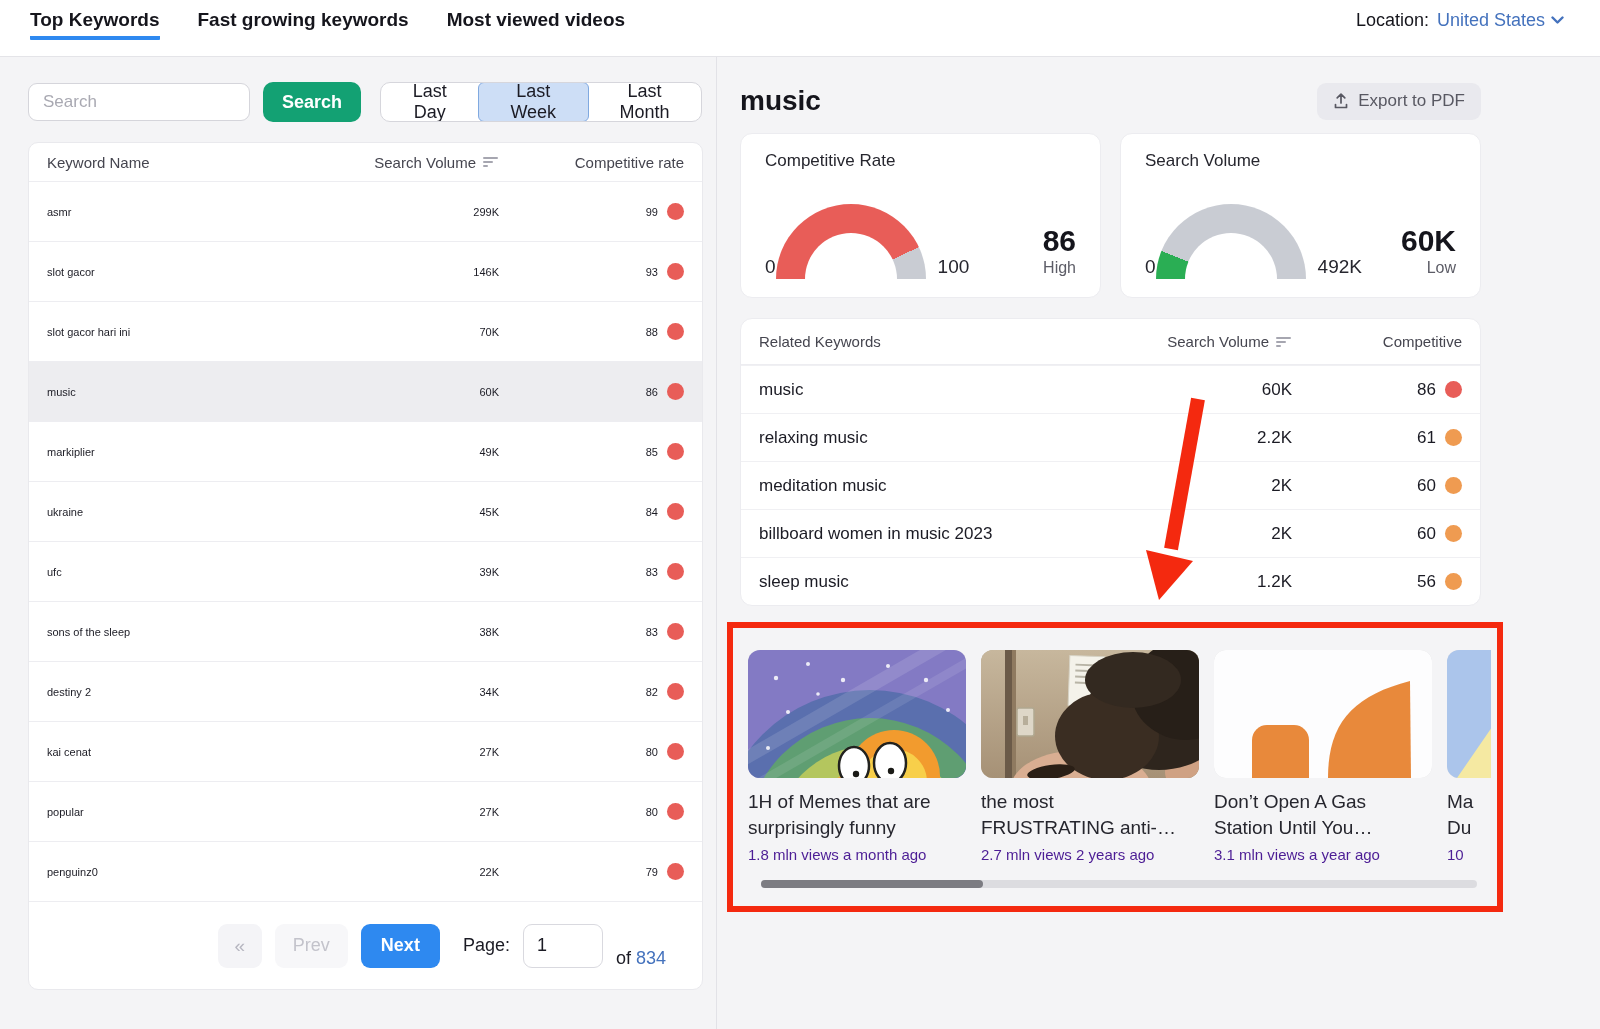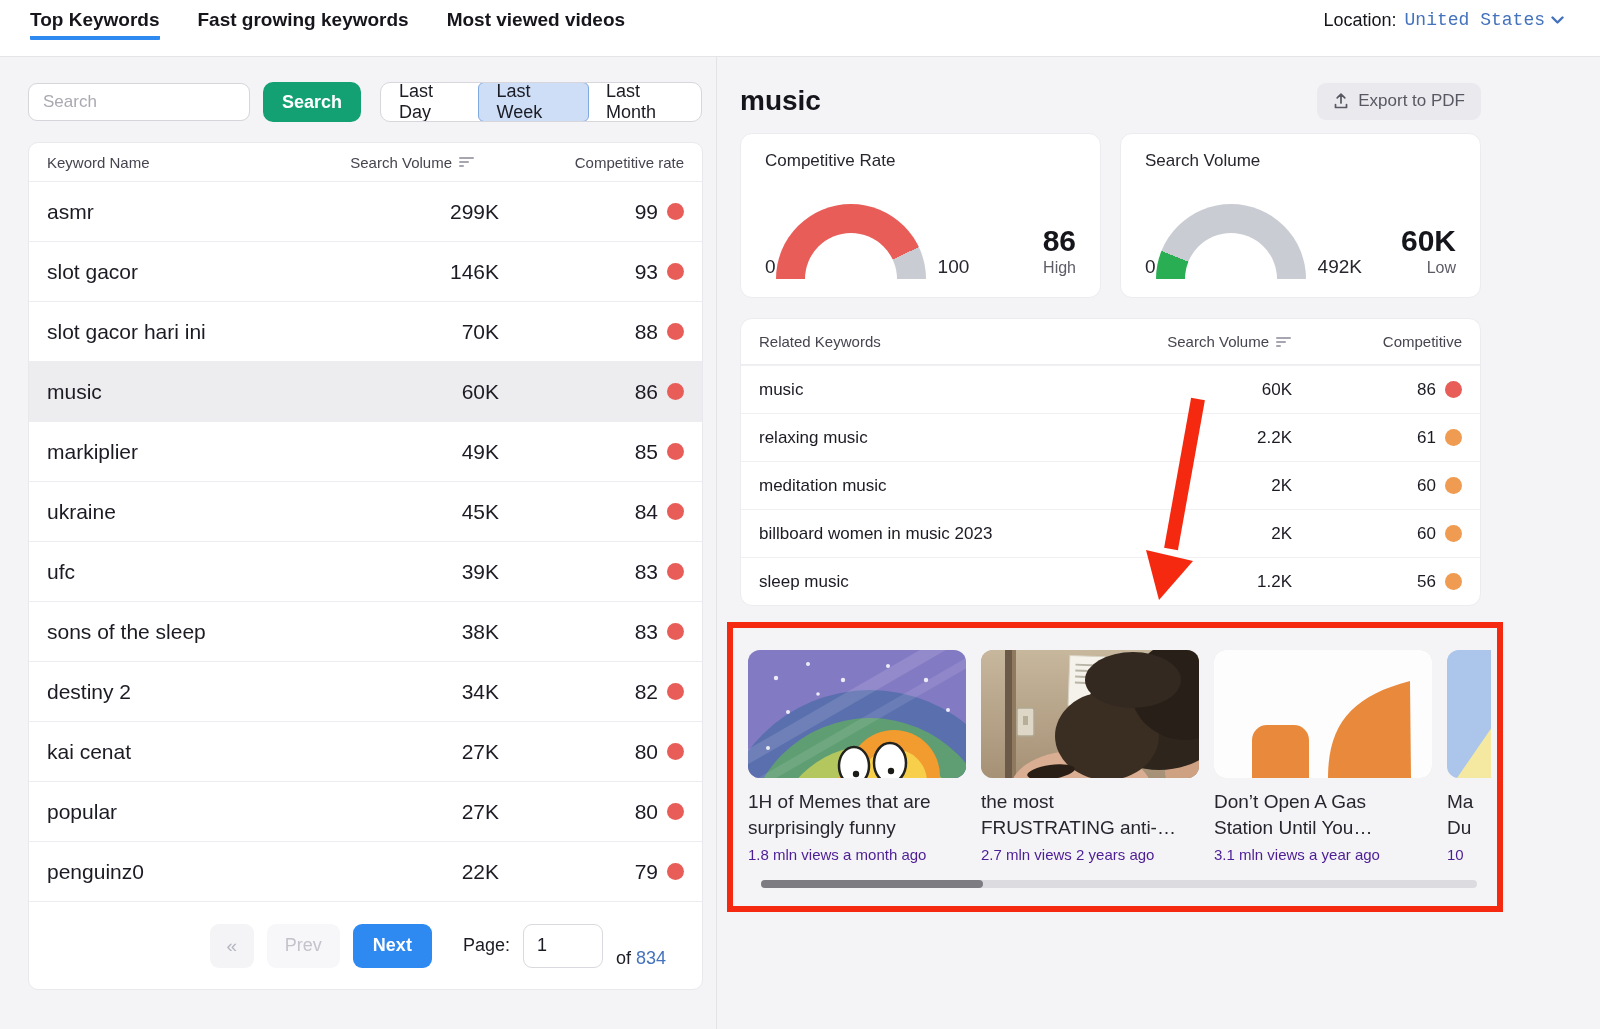--- a/index.html
+++ b/index.html
@@ -6,54 +6,54 @@
   html,body { width:1600px; height:1029px; overflow:hidden; }
   body { font-family:"Liberation Sans", sans-serif; background:#f4f4f6; color:#1b1b24; position:relative; }
 
   
   .topbar { height:57px; background:#fff; border-bottom:1px solid #e4e4e8; display:flex; align-items:center; padding:0 36px 16px 30px; }
   .tabs { display:flex; gap:38px; height:100%; }
   .tab { display:flex; align-items:center; height:100%; font-size:19px; font-weight:700; color:#15151c; border-bottom:4px solid transparent; padding-top:4px; cursor:pointer; }
   .tab.active { border-bottom-color:#2e89f0; border-radius:0 0 1px 1px; }
   .location { margin-left:auto; display:flex; align-items:center; gap:8px; font-size:18px; }
   .location .loc-label { color:#15151c; }
-  .location .loc-value { color:#4472bd; display:flex; align-items:center; gap:6px; cursor:pointer;font-family:Liberation Mono, monospace; }
+  .location .loc-value { color:#4472bd; display:flex; align-items:center; gap:6px; cursor:pointer; }
 
   
   .main { display:flex; height:972px; }
   .left-panel { width:717px; flex-shrink:0; border-right:1px solid #e2e2e7; padding:25px 14px 0 28px; }
   .right-panel { flex:1; padding:25px 0 0 23px; position:relative; }
 
   
   .controls { display:flex; align-items:center; gap:13px; }
   .search-input { width:222px; height:38px; border:1px solid #d5d5db; border-radius:9px; background:#fff; font-size:17px; padding:0 14px; color:#1b1b24; font-family:"Liberation Sans",sans-serif; }
   .search-input::placeholder { color:#a9a9b2; }
   .search-btn { height:40px; padding:0 19px; background:#13a173; color:#fff; border:none; border-radius:10px; font-size:18px; font-weight:600; cursor:pointer; font-family:"Liberation Sans",sans-serif; }
   .period-group { display:flex; background:#fff; border:1px solid #d6d6dc; border-radius:10px; height:40px; overflow:hidden; margin-left:6px; }
-  .period { display:flex; align-items:center; padding:0 17px; font-size:18px; color:#1b1b24; cursor:pointer; border:1px solid transparent; }
+  .period { display:flex; align-items:center; padding:0 17px; font-size:18px; color:#1b1b24; cursor:pointer; border:1px solid transparent;text-align:center; }
   .period.active { background:#cddef6; border:1px solid #80a9e0; border-radius:6px; margin:-1px; padding:0 18px; }
 
   
   .table-card { margin-top:20px; width:675px; background:#fff; border:1px solid #e9e9ed; border-radius:10px; overflow:hidden; }
   .thead, .trow { display:flex; align-items:center; padding:0 18px; }
-  .thead { height:38px; font-size:15px; color:#45454f;gap:24px; }
-  .trow { height:60px; font-size:21px; border-top:1px solid #ededf1; cursor:pointer; }
+  .thead { height:38px; font-size:15px; color:#45454f; }
+  .trow { height:60px; font-size:11px; border-top:1px solid #ededf1; cursor:pointer; }
   .trow.selected { background:#ededf0; }
   .col-kw { flex:1; text-align:left; }
   .col-vol { width:170px; display:flex; justify-content:flex-end; align-items:center; gap:7px; }
   .col-rate { width:185px; display:flex; justify-content:flex-end; align-items:center; gap:9px; }
   .dot { width:17px; height:17px; border-radius:50%; flex-shrink:0; }
   .sort-icon { display:flex; flex-direction:column; gap:2px; align-items:flex-start; width:16px; }
   .sort-icon span { display:block; height:2px; background:#a6a6b0; border-radius:1px; }
   .sort-icon span:nth-child(1){ width:15px; } .sort-icon span:nth-child(2){ width:10px; } .sort-icon span:nth-child(3){ width:5px; }
 
   .tfoot { height:88px; display:flex; align-items:center; justify-content:flex-end; gap:13px; padding-right:36px; border-top:1px solid #ededf1; }
   .pg-first { width:44px; height:44px; background:#f4f4f7; border:none; border-radius:9px; color:#b6b6c0; font-size:19px; cursor:default; }
   .pg-prev { height:44px; padding:0 18px; background:#f7f7f9; border:none; border-radius:9px; color:#c3c3cb; font-size:18px; cursor:default; font-family:"Liberation Sans",sans-serif; }
-  .pg-next { height:44px; padding:0 20px; background:#2e89f0; border:none; border-radius:9px; color:#fff; font-size:18px; font-weight:600; cursor:pointer; font-family:"Liberation Sans",sans-serif; margin-right:18px; }
+  .pg-next { height:44px; padding:0 20px; background:#2e89f0; border:none; border-radius:9px; color:#fff; font-size:18px; font-weight:600; cursor:pointer; font-family:"Liberation Sans",sans-serif; margin-right:10px; }
   .pg-label { font-size:18px; color:#1b1b24; }
   .pg-input { width:80px; height:44px; border:1px solid #d9d9df; border-radius:9px; font-size:18px; padding:0 13px; font-family:"Liberation Sans",sans-serif; color:#1b1b24; }
   .pg-of { font-size:18px;margin-top:26px; } .pg-total { color:#4472bd; }
 
   
   .rheader { width:741px; display:flex; align-items:center; justify-content:space-between; height:38px; }
   .kw-title { font-size:28px; font-weight:700; color:#15151c; }
   .export-btn { height:37px; display:flex; align-items:center; gap:9px; padding:0 16px; background:#e9e9ee; border:none; border-radius:9px; color:#585862; font-size:17px; cursor:pointer; font-family:"Liberation Sans",sans-serif; }
 
   .gauges { display:flex; gap:19px; margin-top:13px; }

